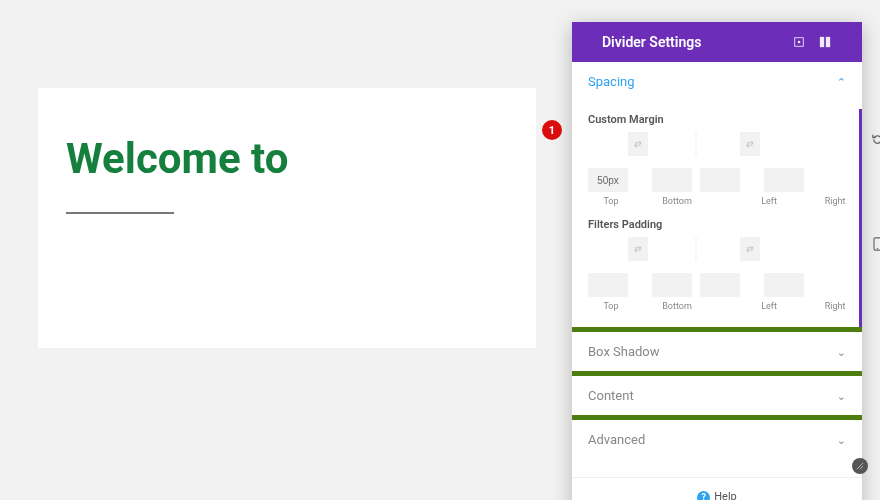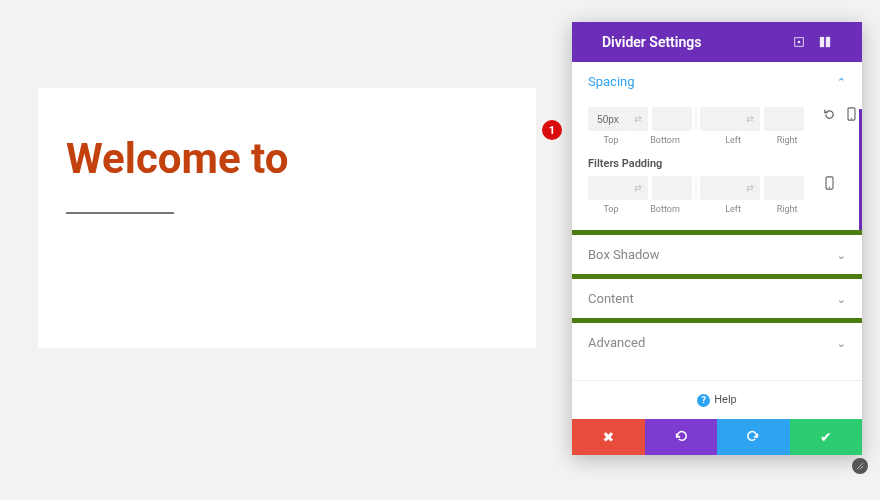--- a/index.html
+++ b/index.html
@@ -17,21 +17,21 @@
     top: 88px;
     width: 498px;
     height: 260px;
     background: #fff;
     padding: 46px 28px 30px 28px;
   }
   .headline {
     font-size: 42px;
     line-height: 1.18;
     font-weight: 700;
-    color: #c2410c;
+    color: #15803d;
     margin-bottom: 28px;
   }
   .underline {
     width: 108px;
     height: 1px;
     border-top: 2px solid #777;
   }
 
   .panel {
     position: absolute;
@@ -113,34 +113,35 @@
   .pair { display:flex; gap:0; }
   .inp {
     width: 40px;
     height: 24px;
     background: #f2f2f2;
     border: none;
     font-size: 10px;
     text-align: center;
     color: #666;
     border-radius: 2px;
+    margin-top: 36px;
   }
   .link-icon {
     width: 20px; height: 24px;
     background: #f2f2f2;
     display: inline-flex;
     align-items: center;
     justify-content: center;
     font-size: 9px;
     color: #bbb;
     margin: 0 4px 0 0;
   }
   .spacing-labels {
     display: flex;
-    gap: 8px;
+    gap: 20px;
     margin-top: 4px;
     font-size: 9px;
     color: #888;
   }
   .spacing-labels span { width: 46px; text-align:center; }
   .spacing-labels .gap { width: 6px; }
   .side-icons {
     display:flex;
     gap:8px;
     margin-left: 8px;
@@ -247,20 +248,21 @@
     </div>
   </div>
 
 
   <div class="section-head open">
     <span>Spacing</span>
     <span class="chev">⌃</span>
   </div>
 
   <div class="section-body">
+    <div class="field-label">Custom Margin</div>
     <div class="spacing-row">
       <div>
         <div class="pair">
           <input class="inp" value="50px" style="">
           <span class="link-icon">⇄</span>
           <input class="inp" value="" style="">
           <span class="sep"></span>
           <input class="inp" value="" style="">
           <span class="link-icon">⇄</span>
           <input class="inp" value="" style="">

